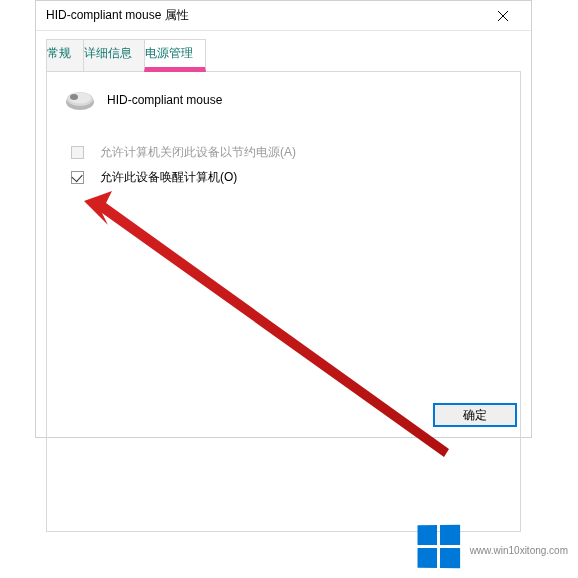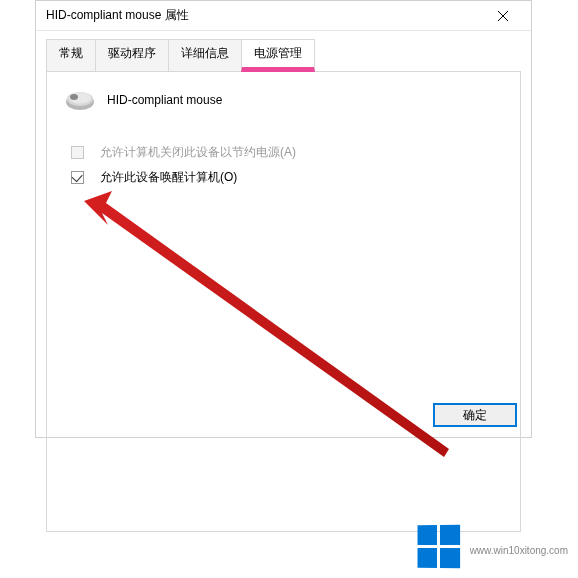--- a/index.html
+++ b/index.html
@@ -52,23 +52,23 @@
     }
     .dialog-body {
       padding: 8px 10px 0 10px;
     }
     .tabs {
       display: flex;
       border-bottom: 1px solid #d8d8d8;
       position: relative;
     }
     .tab {
-      padding: 5px 12px 5px 12px;
-      font-size: 12px;
-      color: #000000;
+      padding: 5px 12px 5px 0;
+      font-size: 12px;
+      color: #0f766e;
       background: #f4f4f4;
       border: 1px solid #d8d8d8;
       border-bottom: none;
       margin-right: -1px;
       cursor: pointer;
       position: relative;
     }
     .tab.active {
       background: #fff;
       border-bottom: 5px solid #ec4899;
@@ -212,21 +212,20 @@
       <svg viewBox="0 0 10 10">
         <line x1="0" y1="0" x2="10" y2="10" stroke="#000" stroke-width="1"></line>
         <line x1="10" y1="0" x2="0" y2="10" stroke="#000" stroke-width="1"></line>
       </svg>
     </div>
   </div>
 
   <div class="dialog-body">
     <div class="tabs">
       <div class="tab">常规</div>
-      <div class="tab">驱动程序</div>
       <div class="tab">详细信息</div>
       <div class="tab active">电源管理</div>
     </div>
 
     <div class="tab-content">
       <div class="device-row">
         <svg class="mouse-icon" viewBox="0 0 34 24">
           <ellipse cx="17" cy="14" rx="14" ry="8" fill="#b8b8b8"></ellipse>
           <ellipse cx="17" cy="11" rx="13" ry="7" fill="#d8d8d8"></ellipse>
           <ellipse cx="17" cy="10" rx="11" ry="5.5" fill="#e8e8e8"></ellipse>

